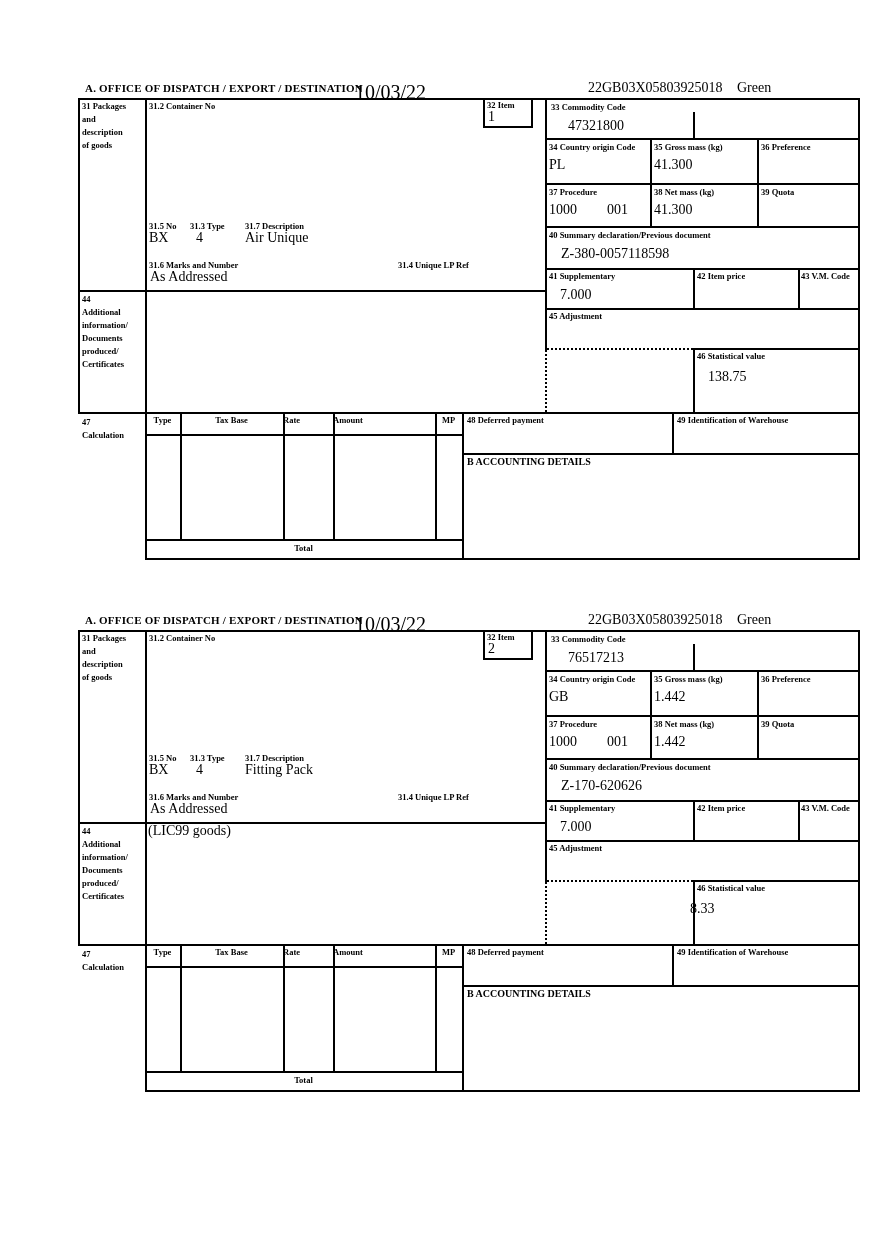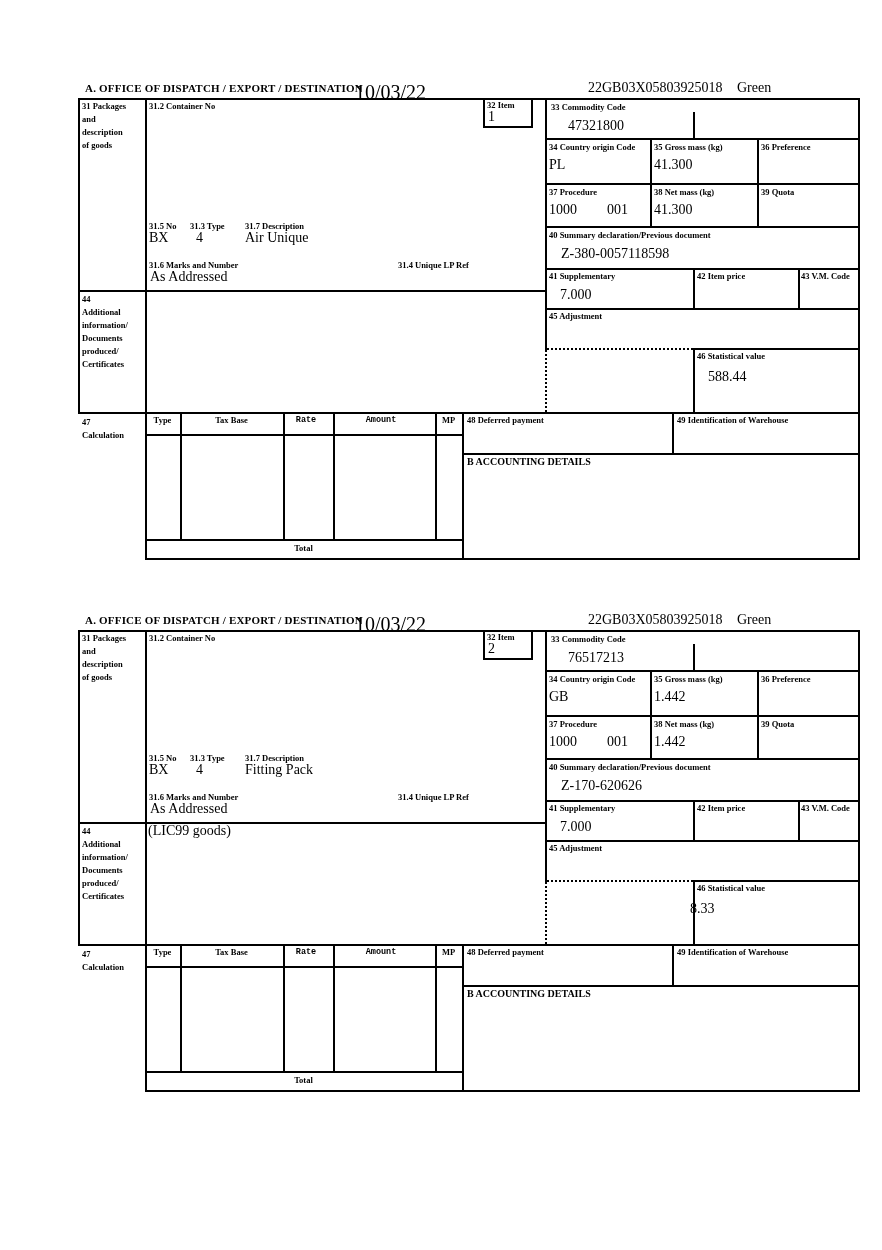--- a/index.html
+++ b/index.html
@@ -14,21 +14,21 @@
   .hdr-title{position:absolute;left:7px;top:2px;font-size:11px;font-weight:bold;white-space:nowrap;letter-spacing:.2px;}
   .hdr-date{position:absolute;left:277px;top:1px;font-size:20px;white-space:nowrap;}
   .hdr-ref{position:absolute;left:510px;top:0;font-size:14px;white-space:nowrap;}
   .hdr-green{position:absolute;left:659px;top:0;font-size:14px;white-space:nowrap;}
   .tbl{position:absolute;left:0;top:18px;width:782px;height:462px;}
   .ln{position:absolute;background:#000;display:block;}
   .lnd{position:absolute;display:block;background:transparent;}
   .lbl{position:absolute;font-size:8.5px;font-weight:bold;white-space:nowrap;line-height:11px;}
   .val{position:absolute;font-size:14px;white-space:nowrap;line-height:16px;}
   .ctr{text-align:center;}
-  .rt{text-align:center;font-family:Liberation Mono, monospace;}
+  .rt{text-align:left;}
 </style>
 </head>
 <body>
 
 <section class="form f1">
   <div class="hdr-title">A.  OFFICE OF DISPATCH / EXPORT / DESTINATION</div>
   <div class="hdr-date">10/03/22</div>
   <div class="hdr-ref">22GB03X05803925018</div>
   <div class="hdr-green">Green</div>
 
@@ -116,21 +116,21 @@
     <div class="lbl" style="left:4px;top:248px">produced/</div>
     <div class="lbl" style="left:4px;top:261px">Certificates</div>
     <div class="val" style="left:70px;top:193px"></div>
 
     <div class="lbl" style="left:471px;top:173px">41 Supplementary</div>
     <div class="val" style="left:482px;top:189px">7.000</div>
     <div class="lbl" style="left:619px;top:173px">42 Item price</div>
     <div class="lbl" style="left:723px;top:173px">43 V.M. Code</div>
     <div class="lbl" style="left:471px;top:213px">45 Adjustment</div>
     <div class="lbl" style="left:619px;top:253px">46 Statistical value</div>
-    <div class="val" style="left:630px;top:271px">588.44</div>
+    <div class="val" style="left:630px;top:271px">138.75</div>
 
     <div class="lbl" style="left:4px;top:319px">47</div>
     <div class="lbl" style="left:4px;top:332px">Calculation</div>
     <div class="lbl ctr" style="left:67px;width:35px;top:317px">Type</div>
     <div class="lbl ctr" style="left:102px;width:103px;top:317px">Tax Base</div>
     <div class="lbl rt" style="left:205px;width:46px;top:317px">Rate</div>
     <div class="lbl rt" style="left:255px;width:96px;top:317px">Amount</div>
     <div class="lbl ctr" style="left:357px;width:27px;top:317px">MP</div>
     <div class="lbl ctr" style="left:67px;width:317px;top:445px">Total</div>
     <div class="lbl" style="left:389px;top:317px">48 Deferred payment</div>

